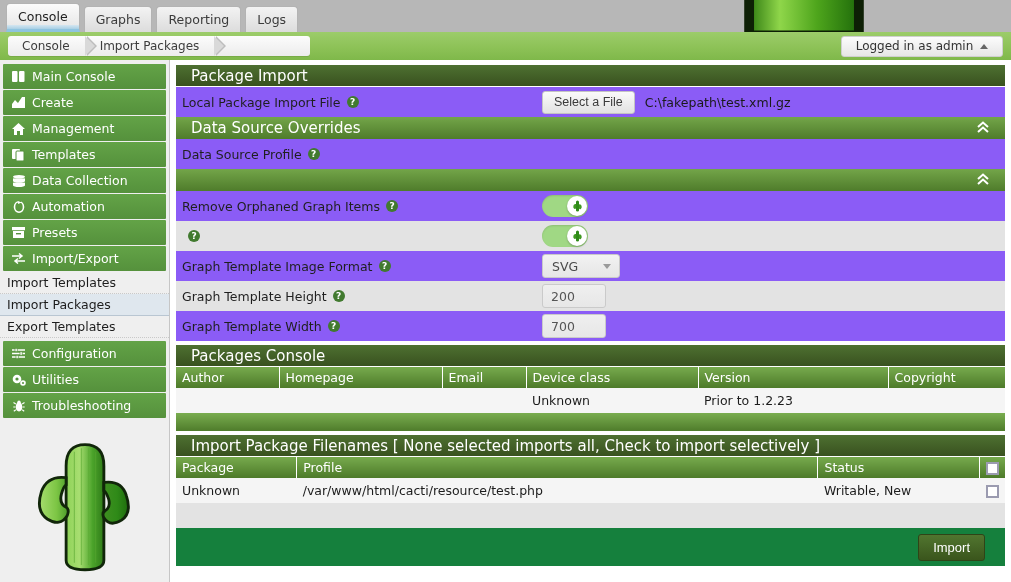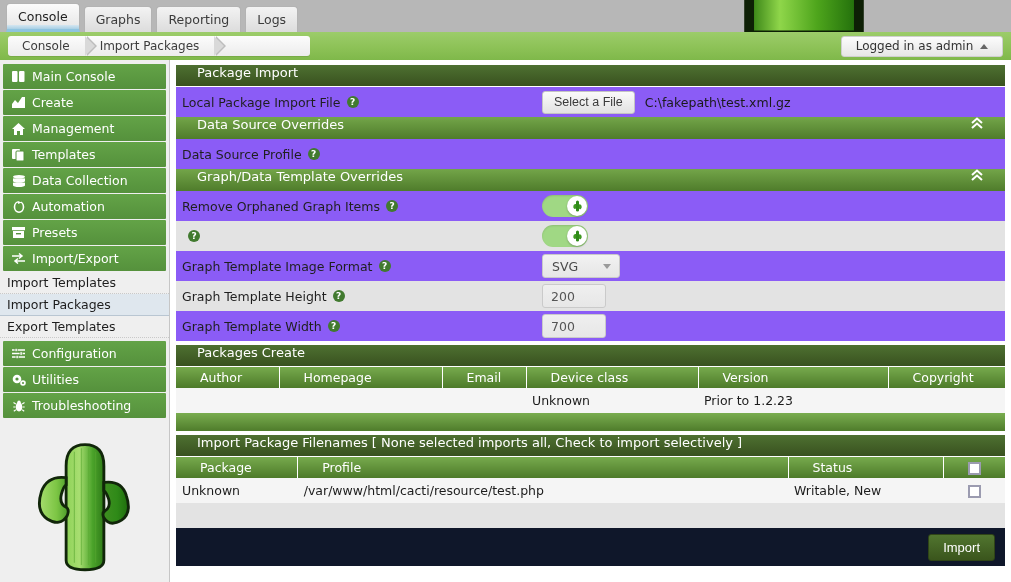--- a/index.html
+++ b/index.html
@@ -180,24 +180,24 @@
   
   #main {
     flex: 1 1 auto;
     background: #fff;
     padding: 5px 6px 0 6px;
     overflow: hidden;
   }
   .sec-head {
     height: 22px;
     display: flex;
-    align-items: flex-start;
-    padding: 0 21px;
+    align-items: center;
+    padding: 0 15px;
     color: #fff;
-    font-size: 13px;
+    font-size: 15px;
     background: linear-gradient(to bottom, #4e7031 0%, #39521f 100%);
     border-bottom: 1px solid #fff;
   }
   .sec-head.sub {
     background: linear-gradient(to bottom, #73a549 0%, #4f7c2b 100%);
     border-bottom: none;
   }
   .sec-head .collapse {
     margin-left: auto;
     color: #fff;
@@ -303,21 +303,21 @@
 
   
   table.dtable { width: 100%; border-collapse: collapse; }
   table.dtable th {
     background: linear-gradient(to bottom, #77aa4d 0%, #4d7a29 100%);
     color: #fff;
     font-size: 12.5px;
     font-weight: normal;
     text-align: left;
     height: 21px;
-    padding: 0 24px;
+    padding: 0 6px;
     border-right: 1px solid #fff;
     white-space: nowrap;
   }
   table.dtable th:last-child { border-right: none; }
   table.dtable td {
     font-size: 12.5px;
     color: #1c1c1c;
     height: 25px;
     padding: 0 6px;
     background: #f5f5f5;
@@ -331,26 +331,26 @@
     width: 13px; height: 13px;
     background: #fff;
     border: 2px solid #9b9bb0;
     display: inline-block;
     cursor: pointer;
     vertical-align: middle;
   }
   .spacer-row { height: 36px; background: #e3e3e3; }
 
   #btnbar {
-    background: #0f172a;
+    background: #15803d;
     height: 38px;
     display: flex;
     align-items: center;
     justify-content: flex-end;
-    padding-right: 10px;
+    padding-right: 20px;
   }
   .btn-primary {
     height: 27px;
     padding: 0 14px;
     font-size: 13px;
     color: #fff;
     background: linear-gradient(to bottom, #51752f 0%, #3a551c 100%);
     border: 1px solid #2f4417;
     border-radius: 3px;
     cursor: pointer;
@@ -570,21 +570,20 @@
       </span>
     </div>
     <div class="frow">
       <div class="flabel">
         <span>Data Source Profile</span>
         <span class="qmark">?</span>
       </div>
     </div>
 
     <div class="sec-head sub">
-      <span>Graph/Data Template Overrides</span>
       <span class="collapse">
         <svg width="14" height="13" viewBox="0 0 14 13">
             <path d="M2 6 L7 1.5 L12 6" stroke="#fff" stroke-width="2" fill="none"></path>
             <path d="M2 11 L7 6.5 L12 11" stroke="#fff" stroke-width="2" fill="none"></path>
           </svg>
       </span>
     </div>
 
     <div class="frow">
       <div class="flabel">
@@ -648,21 +647,21 @@
       <div class="flabel">
         <span>Graph Template Width</span>
         <span class="qmark">?</span>
       </div>
       <div class="fctl">
         <div class="text-box">700</div>
       </div>
     </div>
 
     <div class="sec-head" style="margin-top:4px">
-      <span>Packages Create</span>
+      <span>Packages Console</span>
     </div>
     <table class="dtable">
       <tbody>
           <tr>
         <th style="width:103px">Author</th>
         <th style="width:163px">Homepage</th>
         <th style="width:84px">Email</th>
         <th style="width:172px">Device class</th>
         <th style="width:190px">Version</th>
         <th>Copyright</th>

